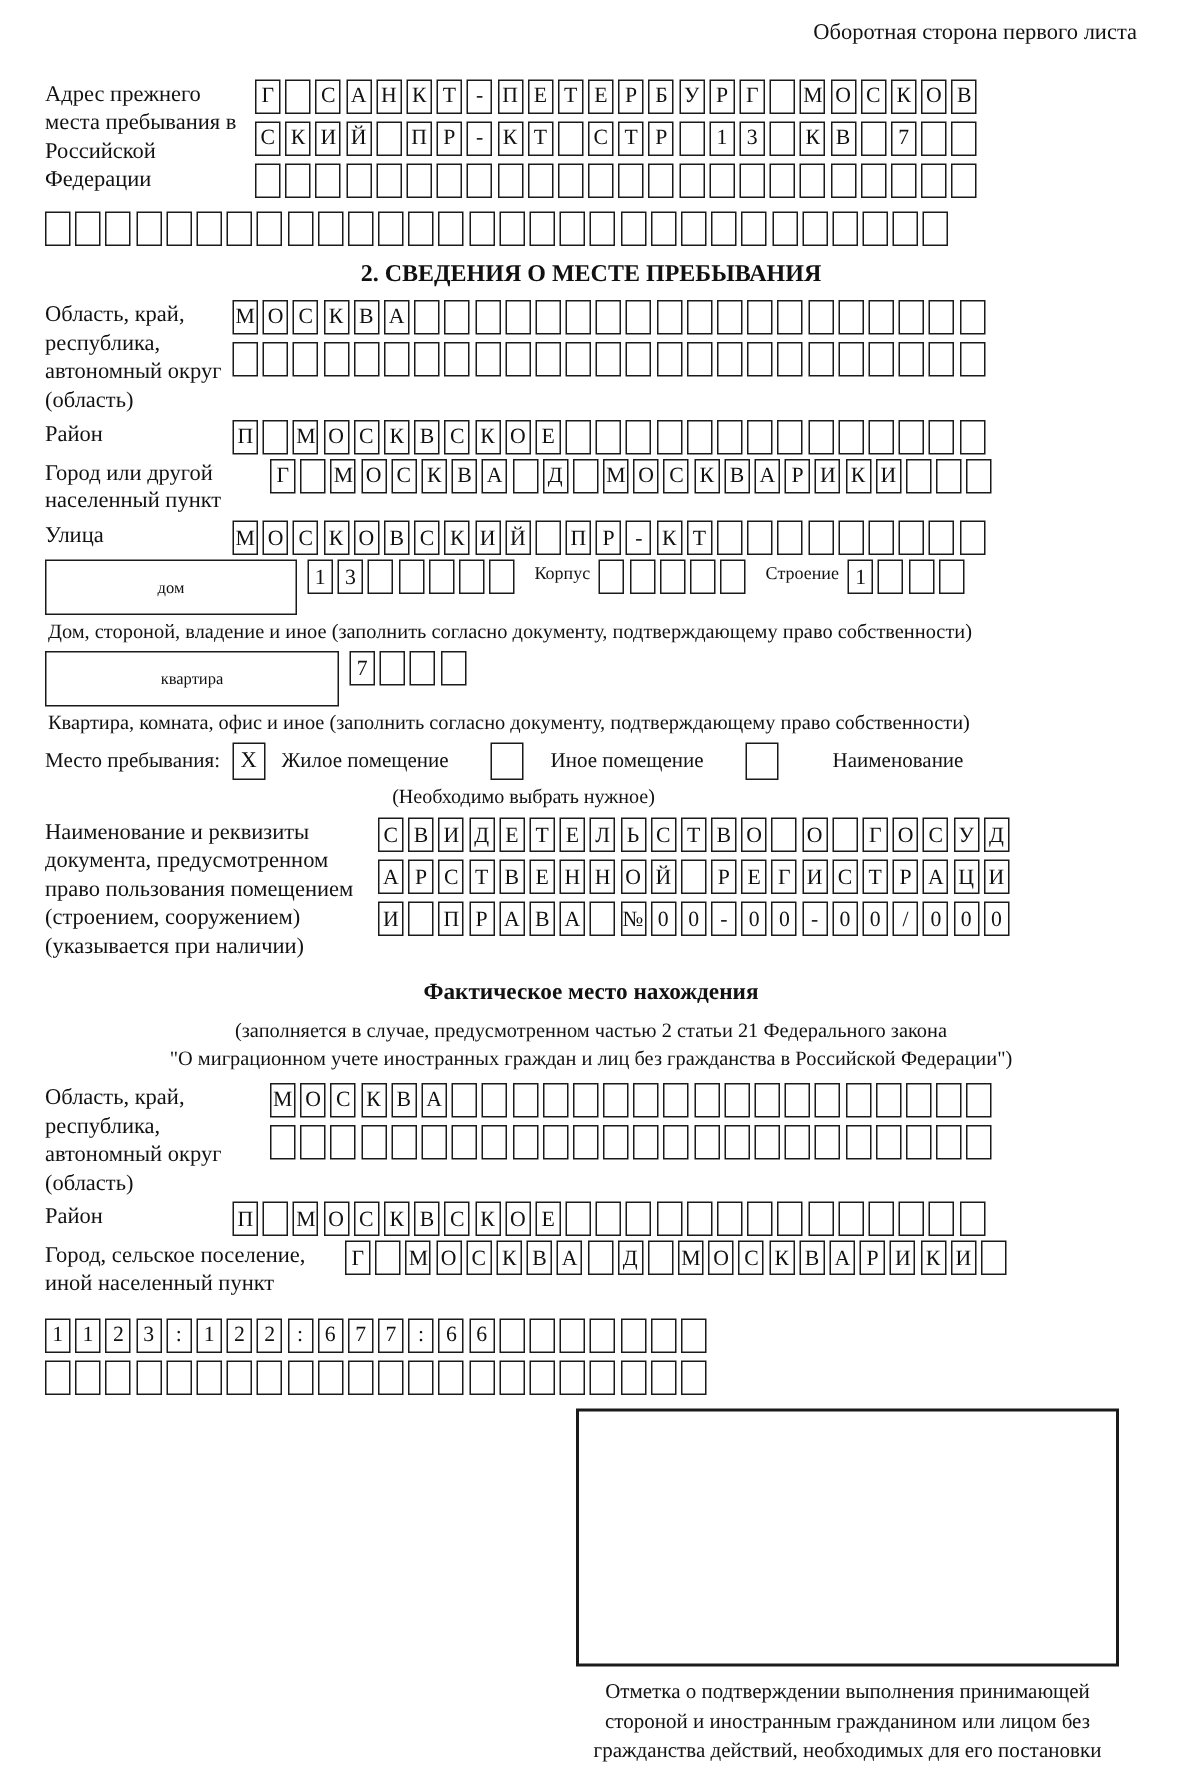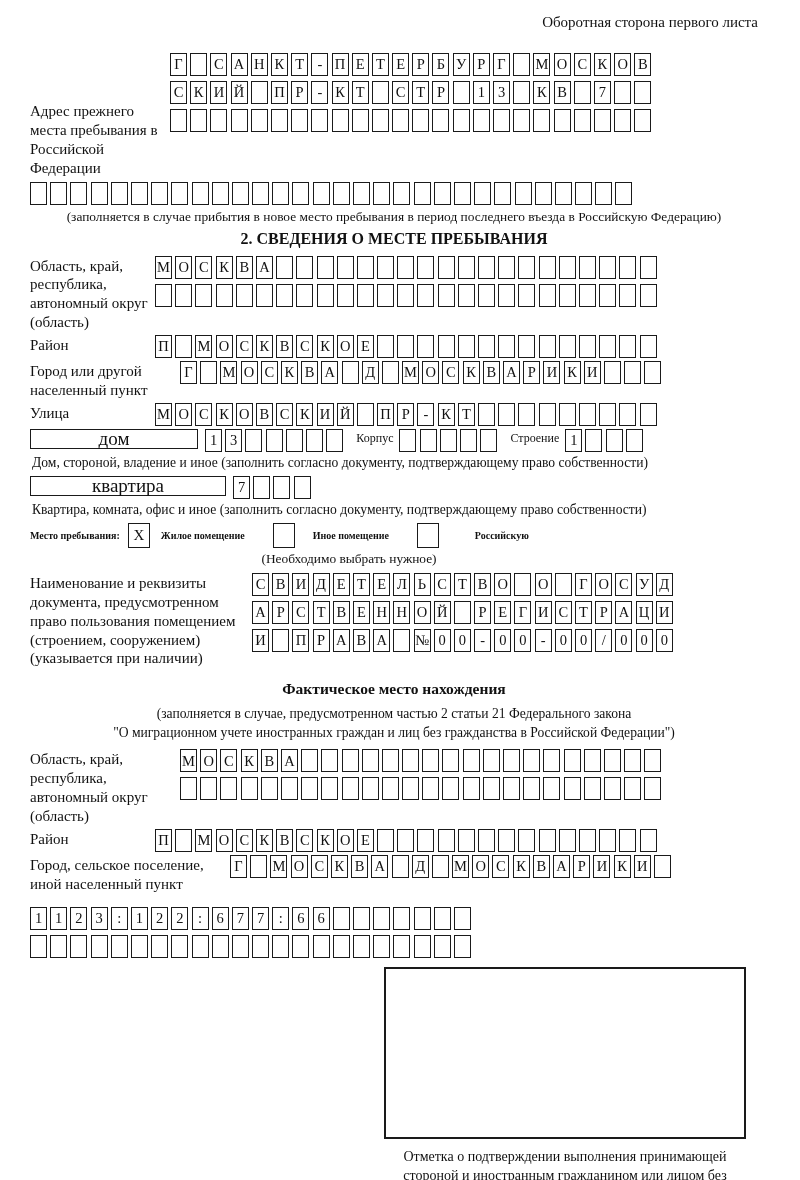--- a/index.html
+++ b/index.html
@@ -12,21 +12,21 @@
   }
   .page { padding: 14px 42px 0 30px; position: relative; }
 
   .hdr-note {
     text-align: right; font-size: 15px; margin-bottom: 22px;
   }
 
   
   .frow { display: flex; align-items: flex-start; margin-bottom: 3px; }
   .lbl { font-size: 15px; line-height: 1.26; flex: none; padding-top: 1px; }
-  .w140 { width: 140px; margin-top: 48px; }
+  .w140 { width: 140px; }
   .w125 { width: 125px; }
   .w150 { width: 150px; }
   .w200 { width: 200px; }
   .w185 { width: 185px; }
   .w222 { width: 222px; }
 
   .boxcol { display: flex; flex-direction: column; }
   .boxcol .boxrow { margin-bottom: 5px; }
   .boxrow { display: inline-flex; white-space: nowrap; flex: none; }
 
@@ -40,31 +40,31 @@
   .fullrow { margin: 1px 0 2px 0; }
 
   .note { font-size: 13.4px; }
   .note.center { text-align: center; }
 
   .sec-title { text-align: center; font-weight: bold; font-size: 16px; margin: 5px 0 8px; }
 
   
   .bigbox {
     display: inline-flex; align-items: center; justify-content: center;
-    border: 1.7px solid #1a1a1a; height: 20px; font-size: 19px; flex: none;
+    border: 1.7px solid #1a1a1a; height: 37px; font-size: 11px; flex: none;
   }
   .house-label { width: 168px; margin-right: 7px; }
   .apt-label { width: 196px; margin-right: 7px; }
   .inl-lbl { font-size: 12px; padding-top: 2px; flex: none; }
   .ml10 { margin-left: 10px; margin-right: 6px; }
   .small-note { font-size: 13.6px; margin: 1px 0 5px 2px; }
 
   
   .stayrow { margin-top: 5px; align-items: center; }
-  .stay-lbl { font-size: 10px; flex: none; font-weight: bold; }
+  .stay-lbl { font-size: 14px; flex: none; }
   .cbx {
     display: inline-flex; align-items: center; justify-content: center;
     width: 22px; height: 25px; border: 1.7px solid #1a1a1a;
     font-size: 15px; flex: none;
   }
   .subnote { font-size: 13.4px; text-align: center; transform: translateX(-45px); margin: 2px 0 6px; }
 
   
   .fact-title { text-align: center; font-weight: bold; font-size: 15.5px; margin: 12px 0 6px; }
   .fact-note { font-size: 13.6px; text-align: center; line-height: 1.4; }
@@ -196,21 +196,20 @@
       <span class="bx"></span>
       <span class="bx"></span>
       <span class="bx"></span>
       <span class="bx"></span>
       <span class="bx"></span>
       <span class="bx"></span>
       <span class="bx"></span>
       <span class="bx"></span>
       <span class="bx"></span>
     </div>
-  <div class="note center">(заполняется в случае прибытия в новое место пребывания в период последнего въезда в Российскую Федерацию)</div>
 
   
   <div class="sec-title">2. СВЕДЕНИЯ О МЕСТЕ ПРЕБЫВАНИЯ</div>
 
   <div class="frow">
     <div class="lbl w125">Область, край, республика, автономный округ (область)</div>
     <div class="boxcol">
       <div class="boxrow">
           <span class="bx">М</span>
           <span class="bx">О</span>
@@ -403,21 +402,21 @@
   <div class="small-note">Квартира, комната, офис и иное (заполнить согласно документу, подтверждающему право собственности)</div>
 
   
   <div class="frow stayrow">
     <span class="stay-lbl">Место пребывания:</span>
     <span class="cbx" style="margin-left:8px;">X</span>
     <span class="stay-lbl" style="margin-left:11px;text-align:center;">Жилое помещение</span>
     <span class="cbx" style="margin-left:28px;"></span>
     <span class="stay-lbl" style="margin-left:18px;">Иное помещение</span>
     <span class="cbx" style="margin-left:28px;"></span>
-    <span class="stay-lbl" style="margin-left:36px;">Российскую</span>
+    <span class="stay-lbl" style="margin-left:36px;">Наименование</span>
   </div>
   <div class="subnote">(Необходимо выбрать нужное)</div>
 
   
   <div class="frow doc-block">
     <div class="lbl w222">Наименование и реквизиты документа, предусмотренном право пользования помещением (строением, сооружением) (указывается при наличии)</div>
     <div class="boxcol">
       <div class="boxrow">
           <span class="bx">С</span>
           <span class="bx">В</span>

